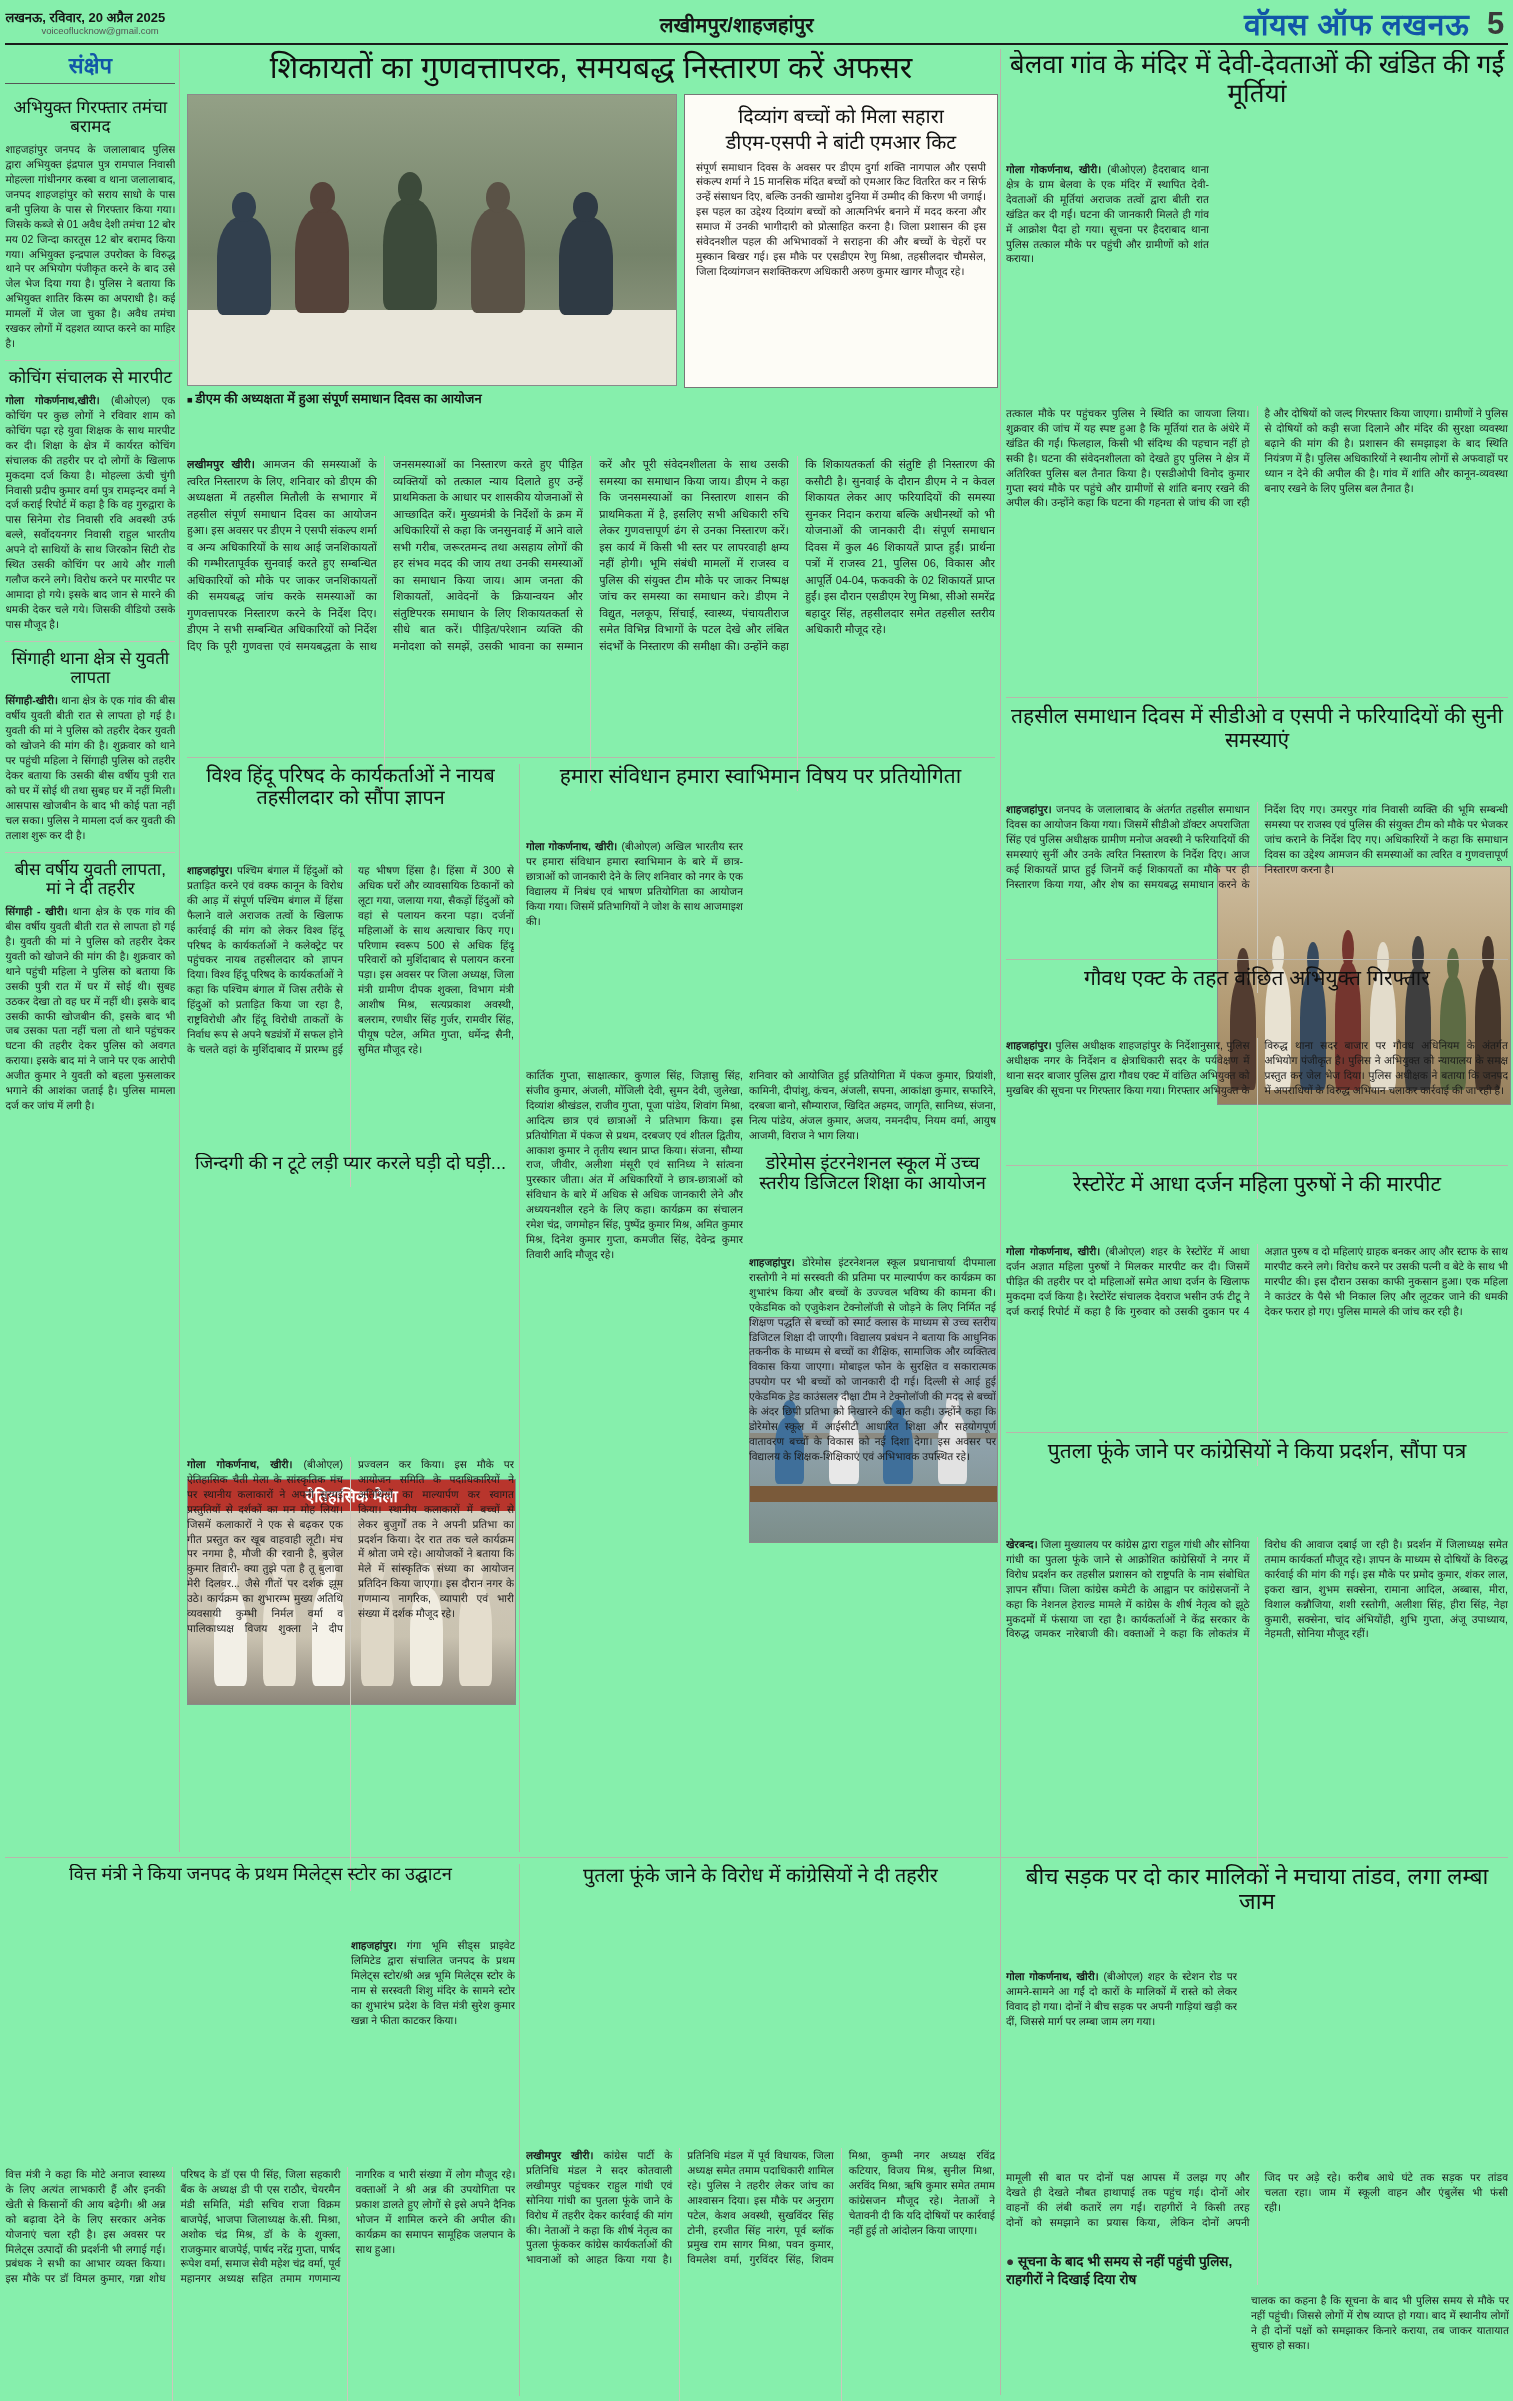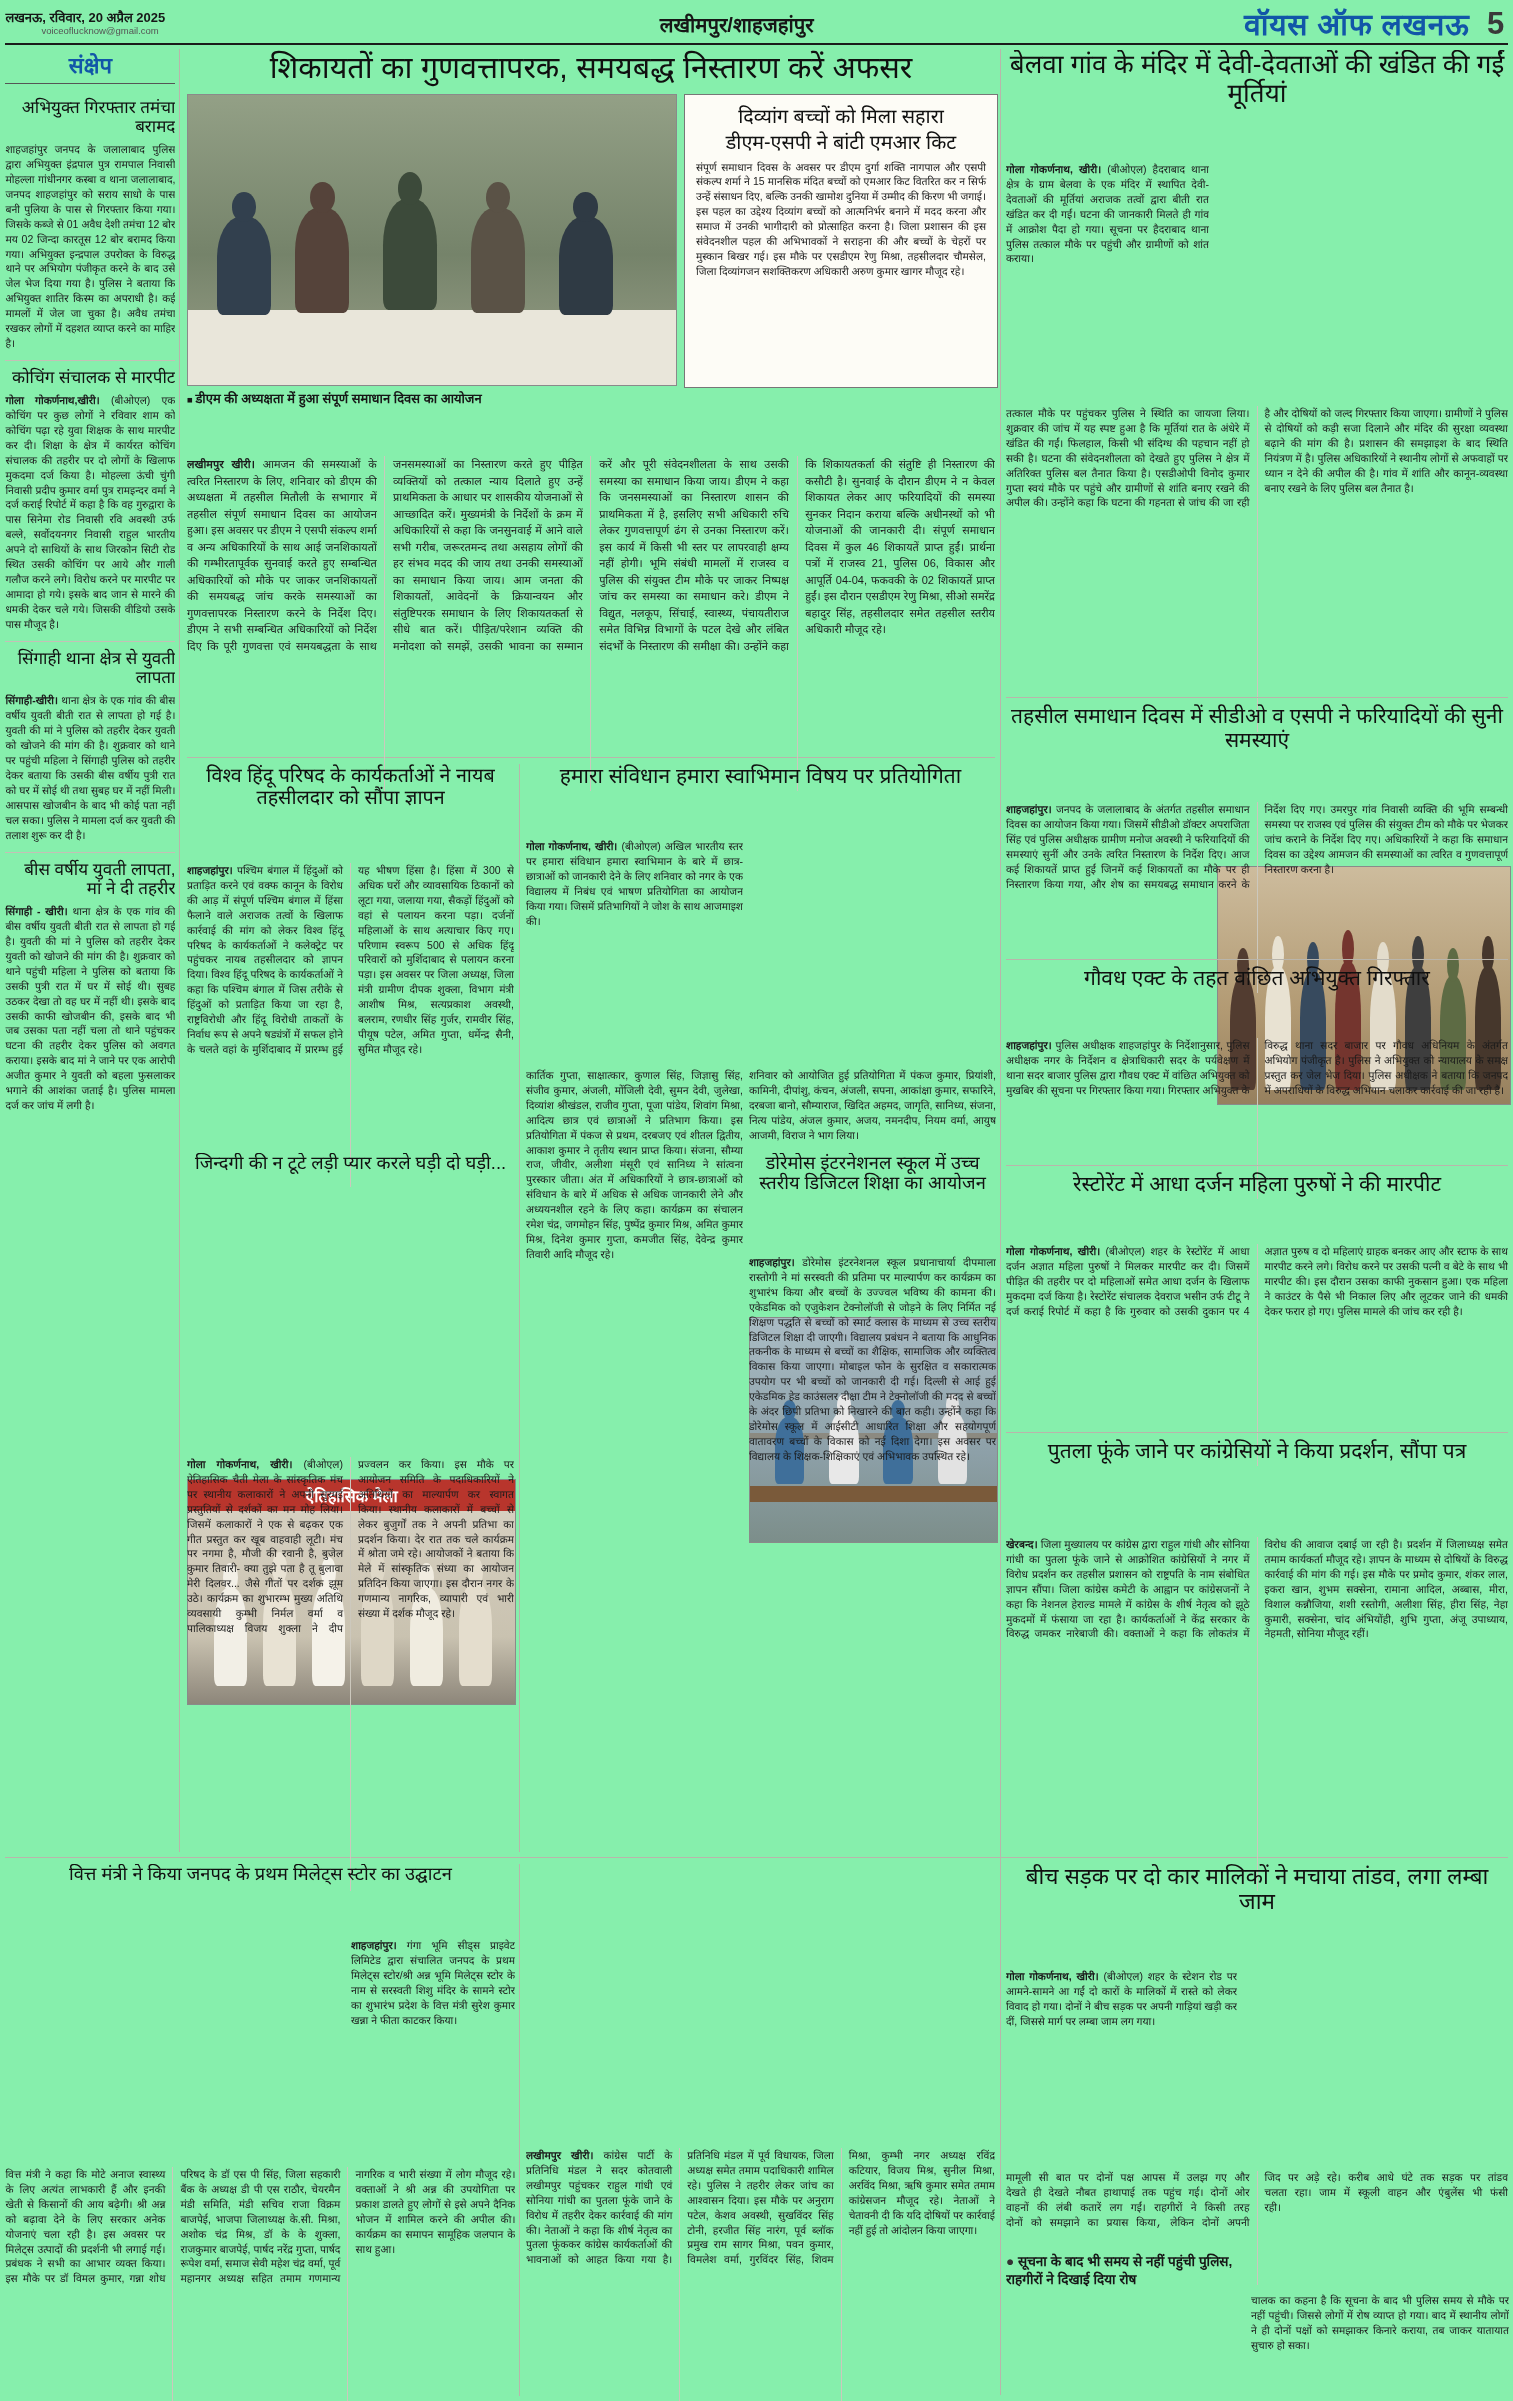--- a/index.html
+++ b/index.html
@@ -40,21 +40,21 @@
   .dateline{font-weight:bold;}
   .caption{font-weight:bold;font-size:13px;}
   .caption::before{content:"■ ";font-size:9.5px;}
   .note-head{font-weight:bold;font-size:13.6px;line-height:1.3;}
   .note-head::before{content:"● ";color:#333;}
   
   #briefs-col{left:5.4px;top:49px;width:170px;height:1803px;border-right:0;}
   .sec-head{color:#1156a8;font-weight:bold;font-size:22px;text-align:center;border-bottom:0.7px solid #555;padding-bottom:4.1px;margin-bottom:6.8px;}
   .brief{padding:6.8px 0 9.5px 0;}
   .brief + .brief{border-top:0.7px solid #c4c0b6;}
-  .brief .hl-brief{margin-bottom:5.4px;text-align:right;}
+  .brief .hl-brief{margin-bottom:5.4px;}
   
   .boxed{border:0.7px solid #777;padding:9.5px 11px;background:#fdfcf6;}
   .boxed .hl-30{margin-bottom:4.1px;}
   
   .photo{border:0.7px solid #8a8a8a;position:relative;overflow:hidden;}
   .fig{position:absolute;display:block;border-radius:42% 42% 10% 10%;}
   .fig::before{content:"";position:absolute;left:27%;top:-25%;width:46%;height:30%;border-radius:50%;background:inherit;}
   .strip{position:absolute;display:block;}
   .banner{position:absolute;left:0;top:0;right:0;height:31px;background:#b8352c;color:#fff;font-weight:bold;
           font-size:16.3px;display:flex;align-items:center;justify-content:center;}
@@ -216,20 +216,21 @@
   </div>
 
   <h2 class="abs hl hl-28" style="left:5.4px;top:1864px;width:510px;height:30px;margin:0;">वित्त मंत्री ने किया जनपद के प्रथम मिलेट्स स्टोर का उद्घाटन</h2>
 
   <div class="abs bt" style="left:351px;top:1898px;width:164px;height:224px;">
     <span class="dateline">शाहजहांपुर।</span>
     <span>गंगा भूमि सीड्स प्राइवेट लिमिटेड द्वारा संचालित जनपद के प्रथम मिलेट्स स्टोर/श्री अन्न भूमि मिलेट्स स्टोर के नाम से सरस्वती शिशु मंदिर के सामने स्टोर का शुभारंभ प्रदेश के वित्त मंत्री सुरेश कुमार खन्ना ने फीता काटकर किया।</span>
   </div>
   <div class="abs bt cols-3" style="left:5.4px;top:2127px;width:510px;height:269px;">वित्त मंत्री ने कहा कि मोटे अनाज स्वास्थ्य के लिए अत्यंत लाभकारी हैं और इनकी खेती से किसानों की आय बढ़ेगी। श्री अन्न को बढ़ावा देने के लिए सरकार अनेक योजनाएं चला रही है। इस अवसर पर मिलेट्स उत्पादों की प्रदर्शनी भी लगाई गई। प्रबंधक ने सभी का आभार व्यक्त किया। इस मौके पर डॉ विमल कुमार, गन्ना शोध परिषद के डॉ एस पी सिंह, जिला सहकारी बैंक के अध्यक्ष डी पी एस राठौर, चेयरमैन मंडी समिति, मंडी सचिव राजा विक्रम बाजपेई, भाजपा जिलाध्यक्ष के.सी. मिश्रा, अशोक चंद्र मिश्र, डॉ के के शुक्ला, राजकुमार बाजपेई, पार्षद नरेंद्र गुप्ता, पार्षद रूपेश वर्मा, समाज सेवी महेश चंद्र वर्मा, पूर्व महानगर अध्यक्ष सहित तमाम गणमान्य नागरिक व भारी संख्या में लोग मौजूद रहे। वक्ताओं ने श्री अन्न की उपयोगिता पर प्रकाश डालते हुए लोगों से इसे अपने दैनिक भोजन में शामिल करने की अपील की। कार्यक्रम का समापन सामूहिक जलपान के साथ हुआ।</div>
 
+  <h2 class="abs hl hl-30" style="left:526px;top:1864px;width:469px;height:56px;margin:0;">पुतला फूंके जाने के विरोध में कांग्रेसियों ने दी तहरीर</h2>
 
   <div class="abs bt cols-3" style="left:526px;top:2108px;width:469px;height:288px;">
     <span class="dateline">लखीमपुर खीरी।</span>
     <span>कांग्रेस पार्टी के प्रतिनिधि मंडल ने सदर कोतवाली लखीमपुर पहुंचकर राहुल गांधी एवं सोनिया गांधी का पुतला फूंके जाने के विरोध में तहरीर देकर कार्रवाई की मांग की। नेताओं ने कहा कि शीर्ष नेतृत्व का पुतला फूंककर कांग्रेस कार्यकर्ताओं की भावनाओं को आहत किया गया है। प्रतिनिधि मंडल में पूर्व विधायक, जिला अध्यक्ष समेत तमाम पदाधिकारी शामिल रहे। पुलिस ने तहरीर लेकर जांच का आश्वासन दिया। इस मौके पर अनुराग पटेल, केशव अवस्थी, सुखविंदर सिंह टोनी, हरजीत सिंह नारंग, पूर्व ब्लॉक प्रमुख राम सागर मिश्रा, पवन कुमार, विमलेश वर्मा, गुरविंदर सिंह, शिवम मिश्रा, कुम्भी नगर अध्यक्ष रविंद्र कटियार, विजय मिश्र, सुनील मिश्रा, अरविंद मिश्रा, ऋषि कुमार समेत तमाम कांग्रेसजन मौजूद रहे। नेताओं ने चेतावनी दी कि यदि दोषियों पर कार्रवाई नहीं हुई तो आंदोलन किया जाएगा।</span>
   </div>
 
   <h2 class="abs hl hl-34" style="left:1006px;top:1864px;width:502px;height:60px;margin:0;">बीच सड़क पर दो कार मालिकों ने मचाया तांडव, लगा लम्बा जाम</h2>
   <div class="abs bt" style="left:1006px;top:1929px;width:231px;height:197px;">
     <span class="dateline">गोला गोकर्णनाथ, खीरी।</span>
     <span>(बीओएल) शहर के स्टेशन रोड पर आमने-सामने आ गईं दो कारों के मालिकों में रास्ते को लेकर विवाद हो गया। दोनों ने बीच सड़क पर अपनी गाड़ियां खड़ी कर दीं, जिससे मार्ग पर लम्बा जाम लग गया।</span>

